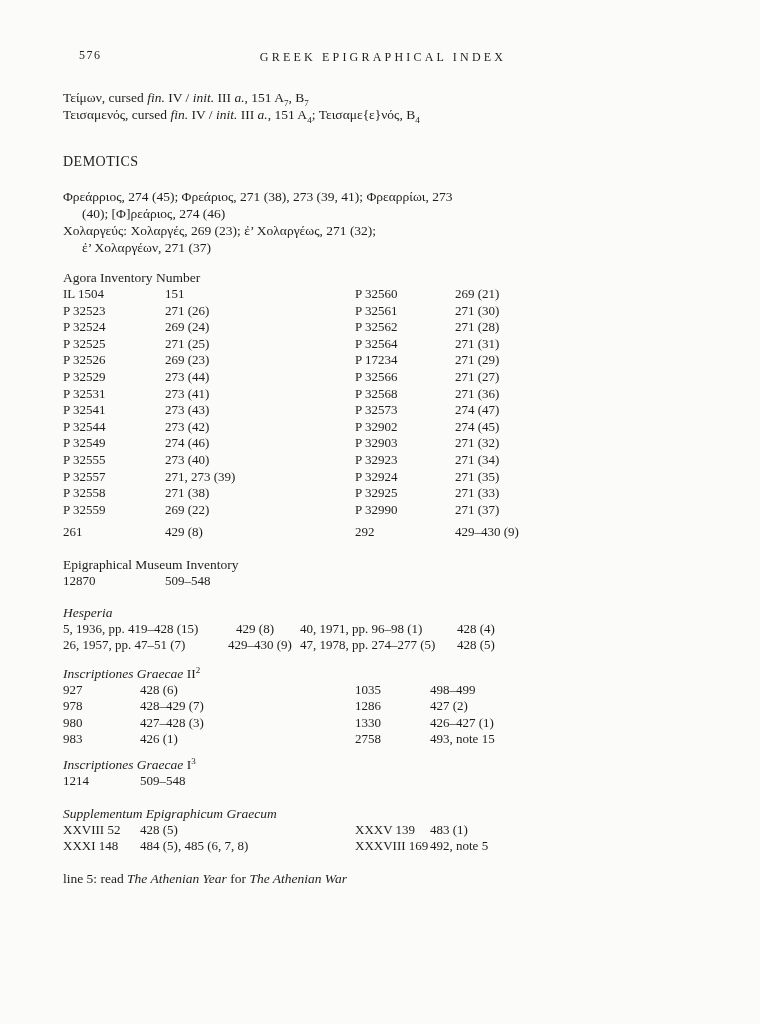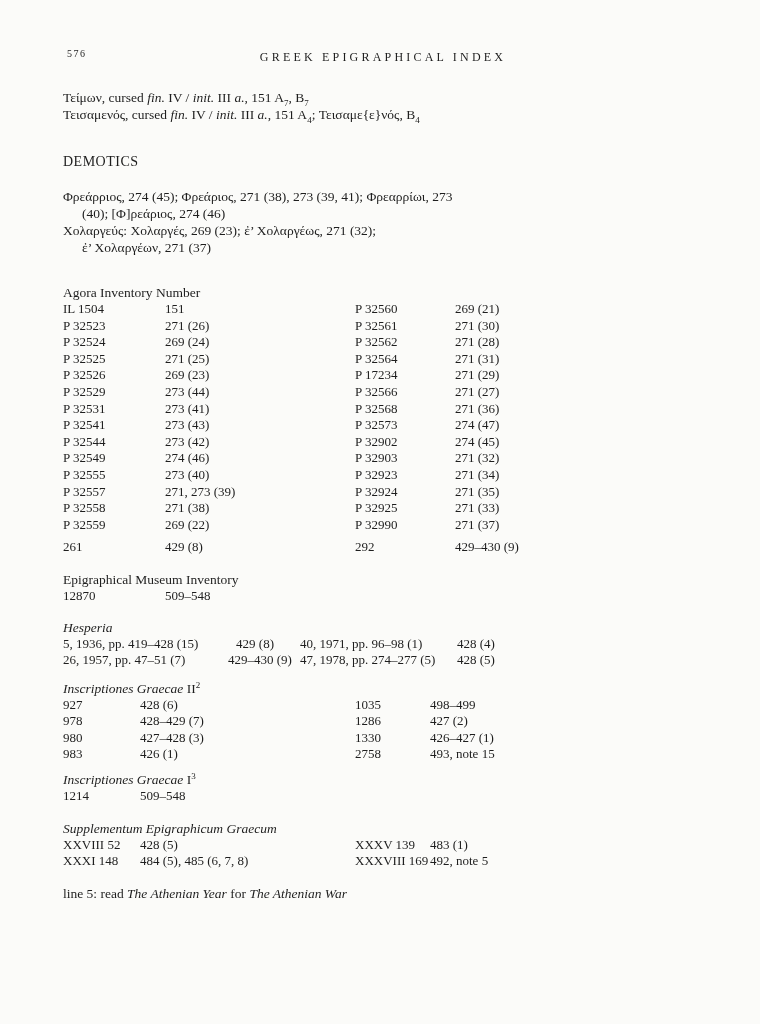--- a/index.html
+++ b/index.html
@@ -6,21 +6,21 @@
   html, body { margin: 0; padding: 0; }
   body {
     width: 760px; height: 1024px;
     background: #fbfbf9;
     color: #1e1e1e;
     font-family: "Liberation Serif", "DejaVu Serif", serif;
   }
   .page { width: 760px; height: 1024px; padding: 48px 57px 0 63px; overflow: hidden; position: relative; }
 
   .pagehead { position: relative; height: 17px; }
-  .pageno  { position: absolute; left: 4px; top: 0; font-size: 10px; letter-spacing: 1.5px; }
+  .pageno  { position: absolute; left: 16px; top: 0; font-size: 12px; letter-spacing: 1.5px; }
   .runhead { position: absolute; left: 50%; transform: translateX(-50%); top: 2px;
              font-size: 12px; letter-spacing: 3.2px; white-space: nowrap; }
 
   .line { margin: 0; font-size: 13.5px; line-height: 17px; white-space: nowrap; }
   .indent { padding-left: 19px; }
 
   .lexicon { margin-top: 24px; }
 
   .sechead { margin: 29px 0 0; font-size: 14px; line-height: 20px; font-weight: normal; letter-spacing: 0.5px; }
   .sechead.inscr { margin-top: 25px; }
@@ -28,21 +28,21 @@
 
   .subtitle { margin: 0; font-size: 13.5px; line-height: 17px; white-space: nowrap; }
 
   .grid { display: grid; font-size: 13px; }
   .grid span { line-height: 16.6px; white-space: nowrap; }
   .gridA { grid-template-columns: 102px 190px 100px 1fr; }
   .gridB { grid-template-columns: 77px 215px 75px 1fr; }
   .gridC { grid-template-columns: 165px 72px 157px 1fr; }
   .gridC .c1 { text-align: right; padding-right: 26px; }
 
-  .sub-agora    { margin-top: 28px; }
+  .sub-agora    { margin-top: 13px; }
   .sub-agora16  { margin-top: 6px; }
   .sub-emi      { margin-top: 15px; }
   .sub-hesperia { margin-top: 14px; }
   .sub-ig2      { margin-top: 11px; }
   .sub-ig1      { margin-top: 8px; }
   .sub-seg      { margin-top: 15px; }
   .corrigendum  { margin-top: 15px; }
 
   sub, sup { font-size: 9px; line-height: 0; }
   .sc { font-variant: small-caps; letter-spacing: 0.4px; }

